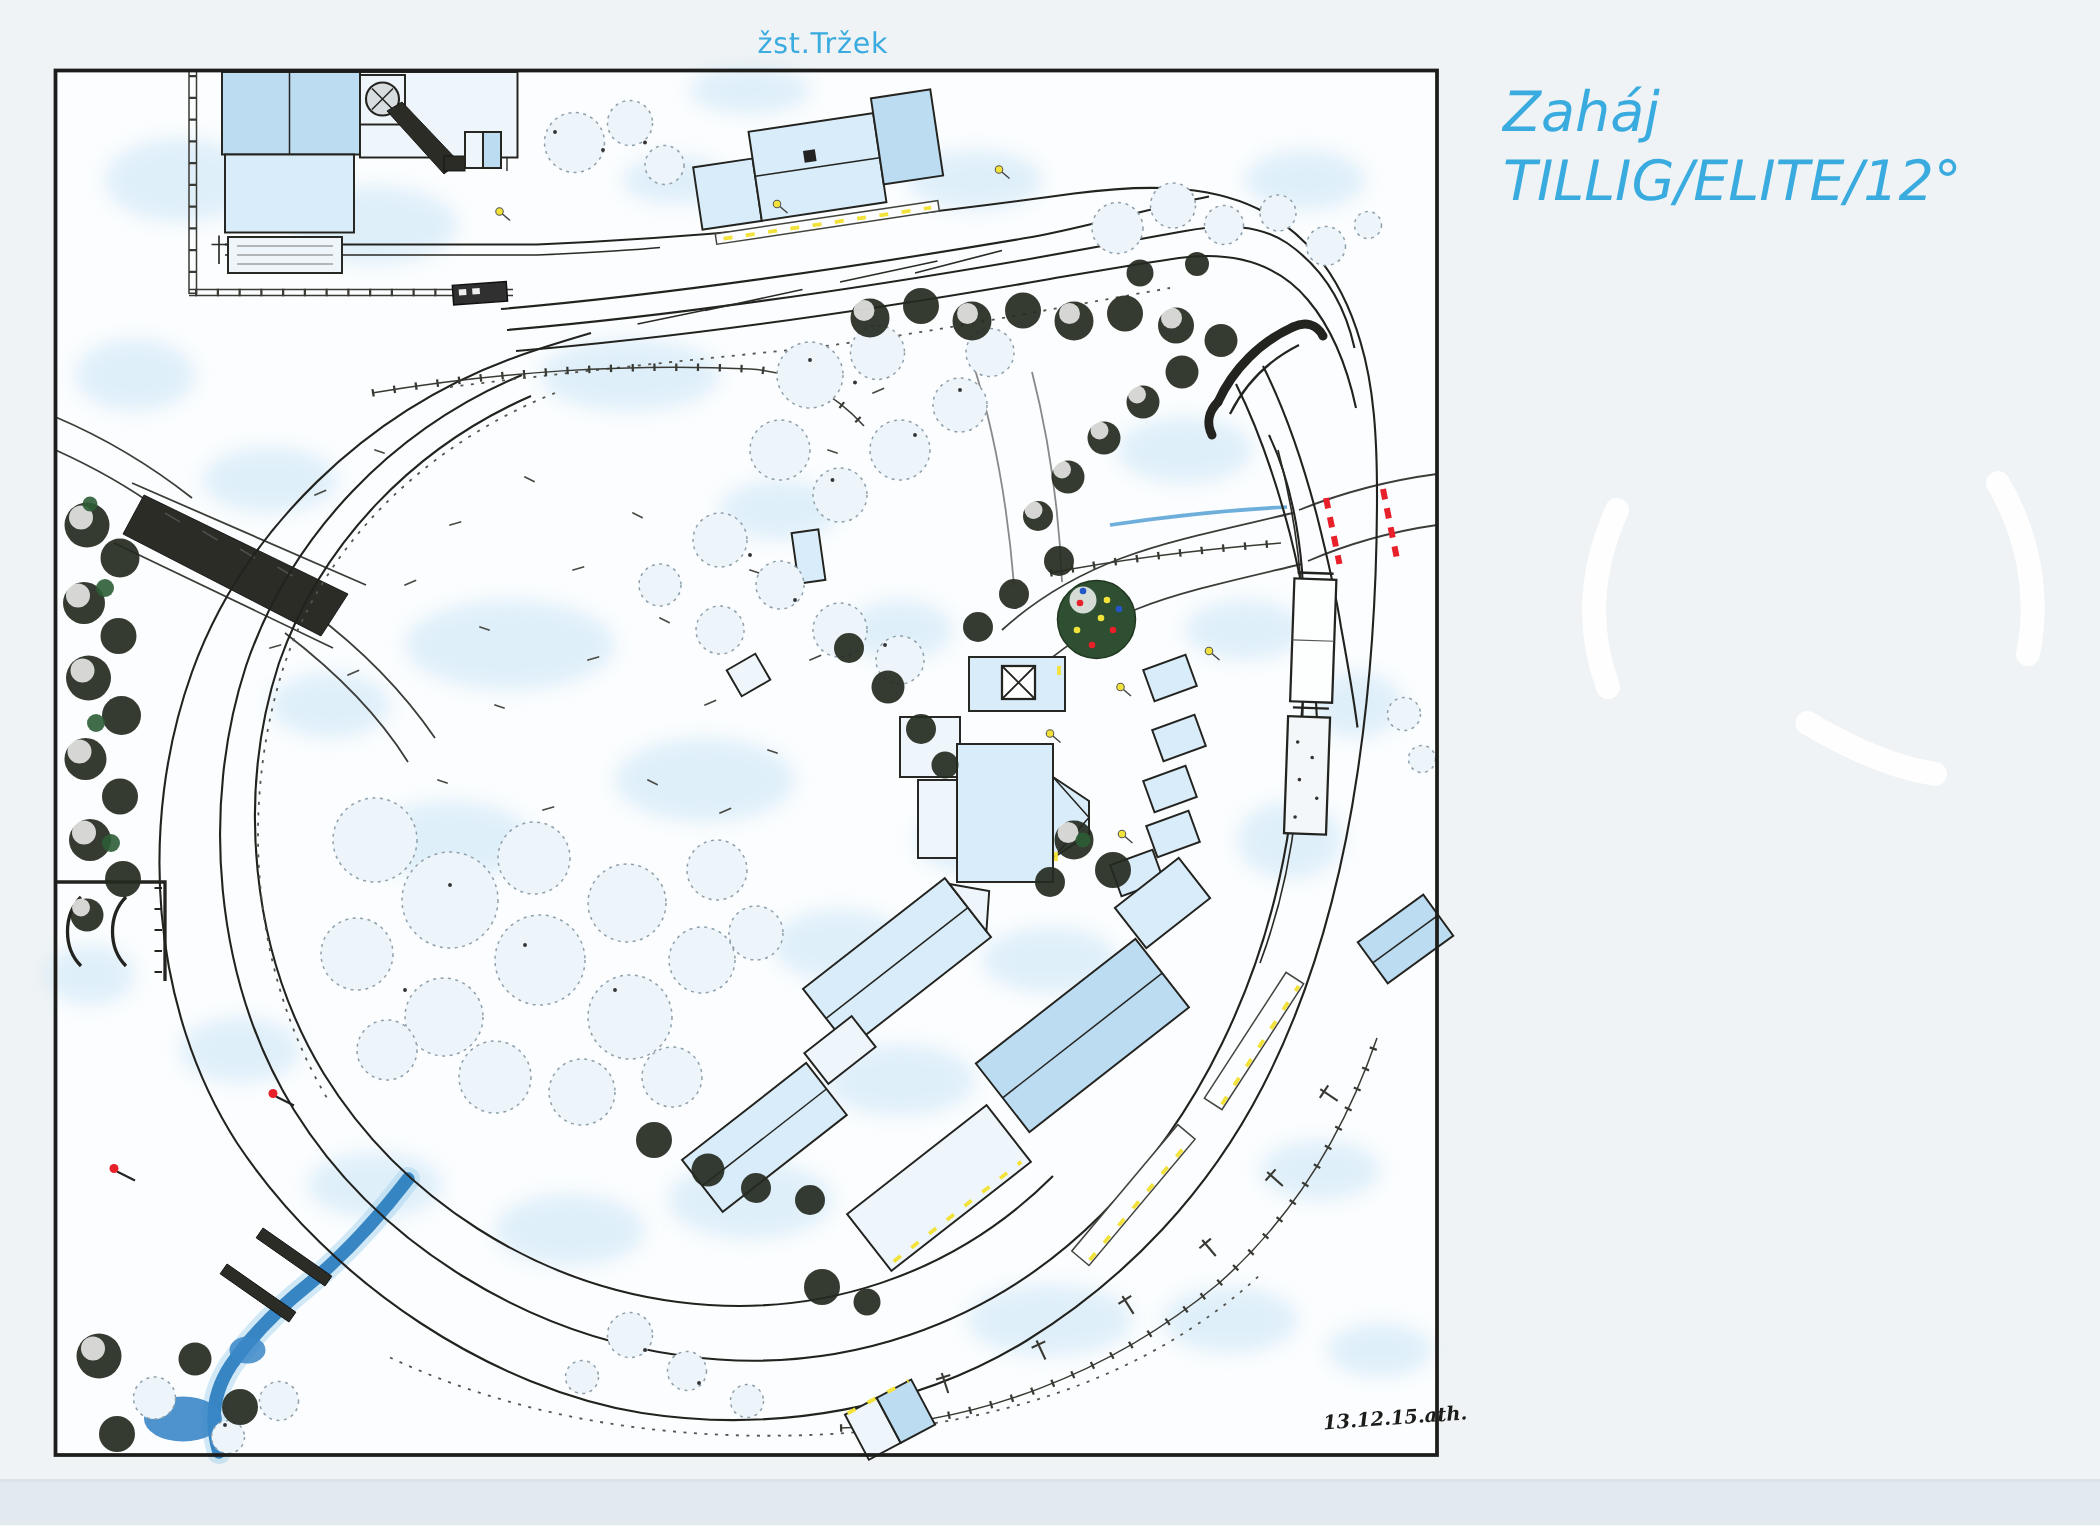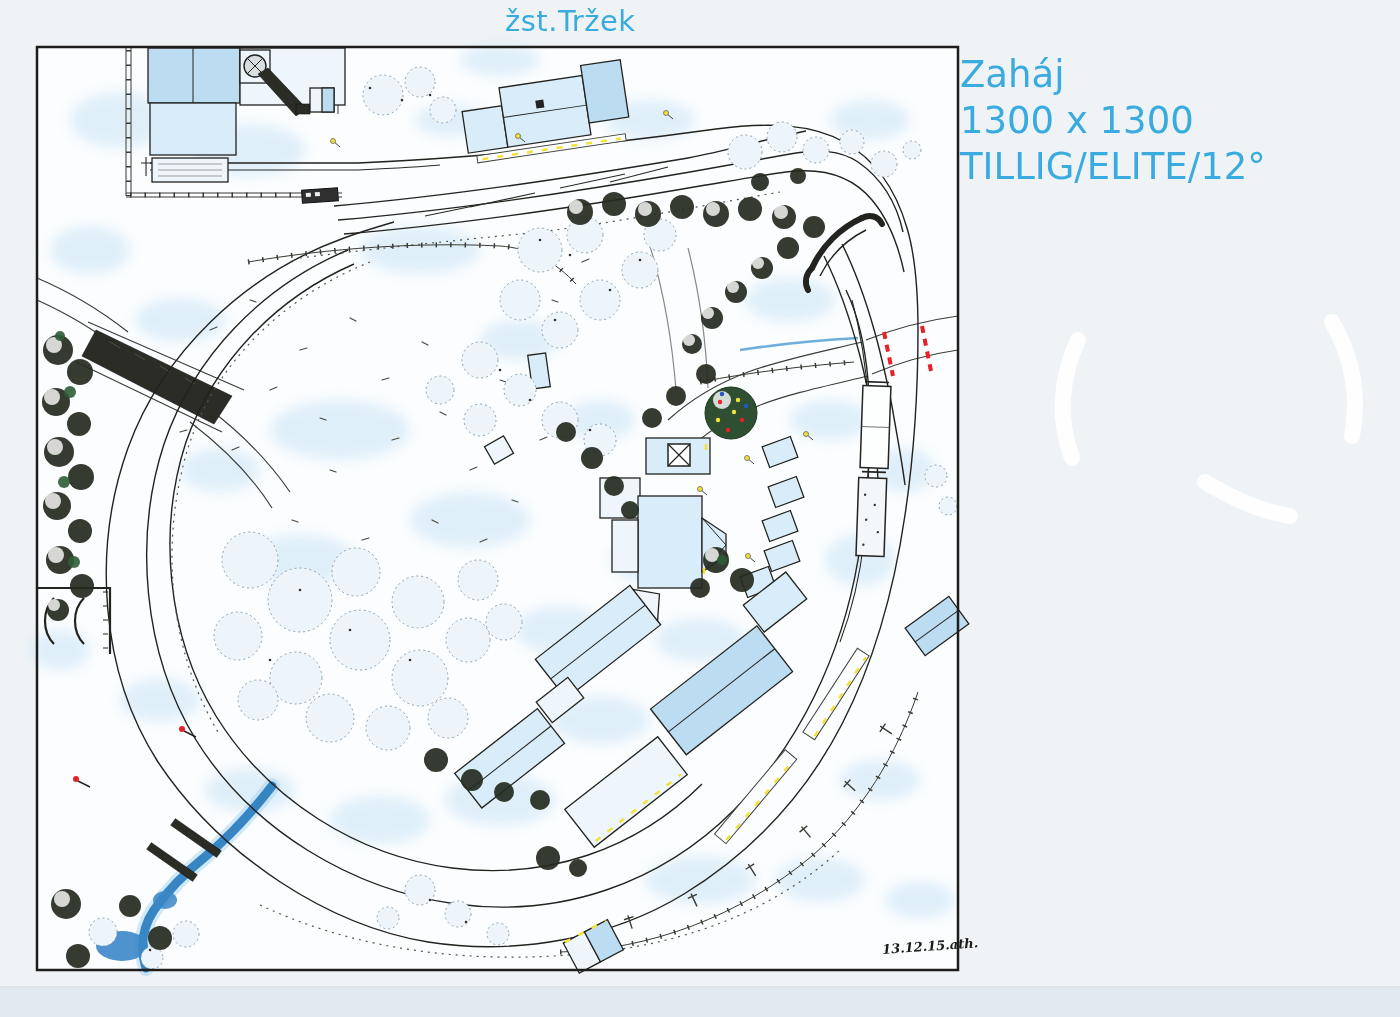--- a/index.html
+++ b/index.html
@@ -3,26 +3,27 @@
 <meta charset="utf-8">
 <style>
   html,body{margin:0;padding:0;}
   body{
     width:1400px;height:1017px;position:relative;overflow:hidden;
     background:var(--page_bg,#eff3f5);
     font-family:"DejaVu Sans","Liberation Sans",sans-serif;
   }
   .abs{position:absolute;}
   #title-top{
-    left:505px;top:4px;font-size:29px;color:var(--accent,#3aabdf);
+    left:505px;top:18px;font-size:19px;color:var(--accent,#3aabdf);
     letter-spacing:.5px;
   }
   #info-panel{
-    left:960px;top:52px;font-size:37px;line-height:46px;
+    left:1002px;top:52px;font-size:37px;line-height:46px;
     color:var(--accent,#3aabdf);
+    font-style:italic;
   }
   #signature{
     left:882px;top:939px;width:84px;font-size:13px;
     font-family:"DejaVu Serif","Liberation Serif",serif;
     font-style:italic;font-weight:bold;color:#1c1c1a;
     transform:rotate(-4deg);white-space:nowrap;
   }
   svg{position:absolute;left:0;top:0;}
   
   .track{fill:none;stroke:#22221f;stroke-width:1.4;}
@@ -53,21 +54,20 @@
   .portal{fill:none;stroke:#23231f;stroke-width:6;stroke-linecap:round;}
   .white-streak{fill:none;stroke:#ffffff;stroke-width:16;stroke-linecap:round;opacity:.9;}
 </style>
 </head>
 <body style="background: rgb(239, 243, 245);">
 
 <div class="abs" id="title-top">žst.Tržek</div>
 
 <div class="abs" id="info-panel">
   <div>Zaháj</div>
-  <div>1300 x 1300</div>
   <div>TILLIG/ELITE/12°</div>
 </div>
 
 <svg width="1400" height="1017" viewBox="0 0 1400 1017">
   <defs>
     <filter id="blur6" x="-50%" y="-50%" width="200%" height="200%">
         <feGaussianBlur stdDeviation="6"></feGaussianBlur>
       </filter>
   </defs>
 

